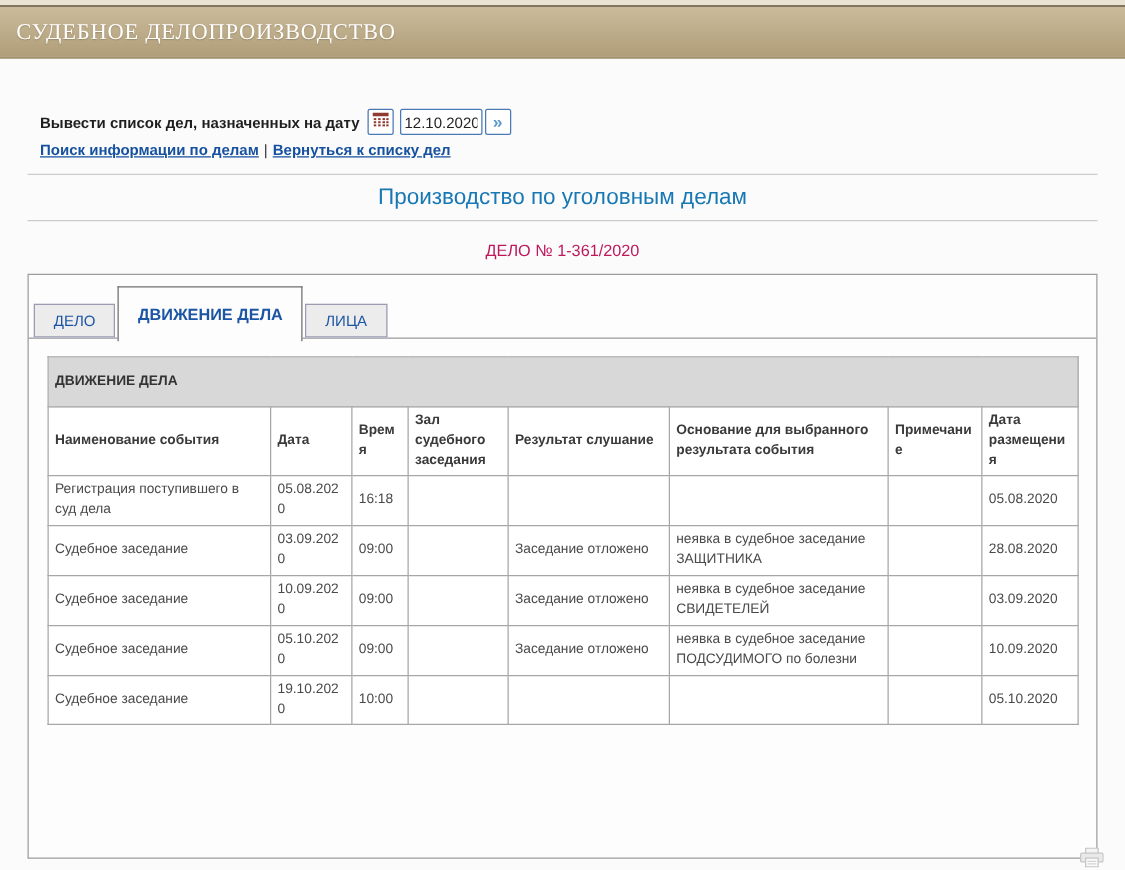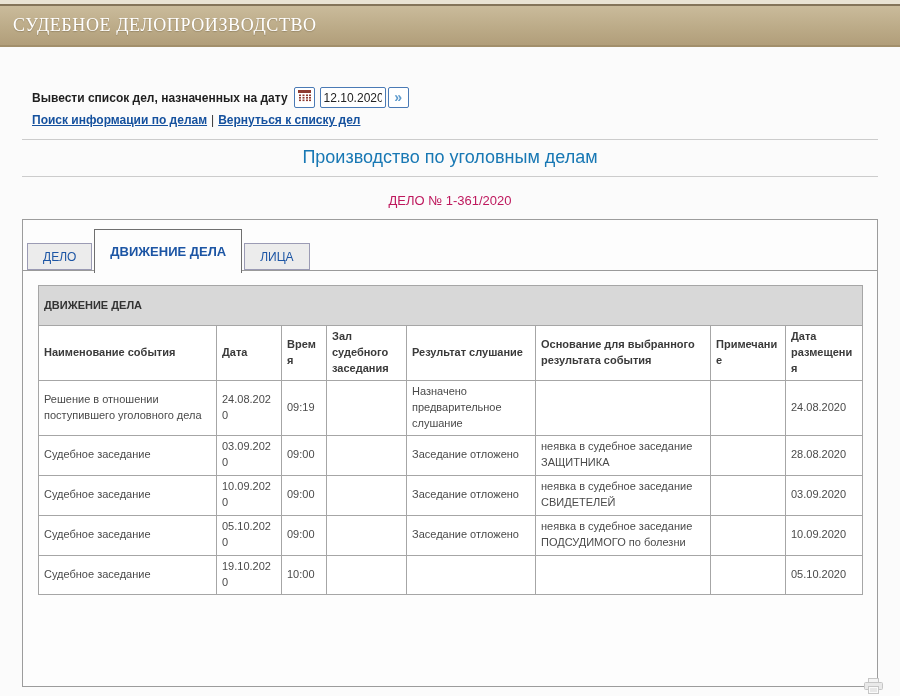--- a/index.html
+++ b/index.html
@@ -185,29 +185,29 @@
         <tr id="head-row">
             <th>Наименование события</th>
             <th>Дата</th>
             <th>Время</th>
             <th>Зал судебного заседания</th>
             <th>Результат слушание</th>
             <th>Основание для выбранного результата события</th>
             <th>Примечание</th>
             <th>Дата размещения</th>
           </tr>
-          <tr>
-            <td>Решение в отношении поступившего уголовного дела</td>
-            <td>24.08.2020</td>
-            <td>09:19</td>
-            <td></td>
-            <td>Назначено предварительное слушание</td>
-            <td></td>
-            <td></td>
-            <td>24.08.2020</td>
+      <tr>
+            <td>Регистрация поступившего в суд дела</td>
+            <td>05.08.2020</td>
+            <td>16:18</td>
+            <td></td>
+            <td></td>
+            <td></td>
+            <td></td>
+            <td>05.08.2020</td>
           </tr>
           <tr>
             <td>Судебное заседание</td>
             <td>03.09.2020</td>
             <td>09:00</td>
             <td></td>
             <td>Заседание отложено</td>
             <td>неявка в судебное заседание ЗАЩИТНИКА</td>
             <td></td>
             <td>28.08.2020</td>

